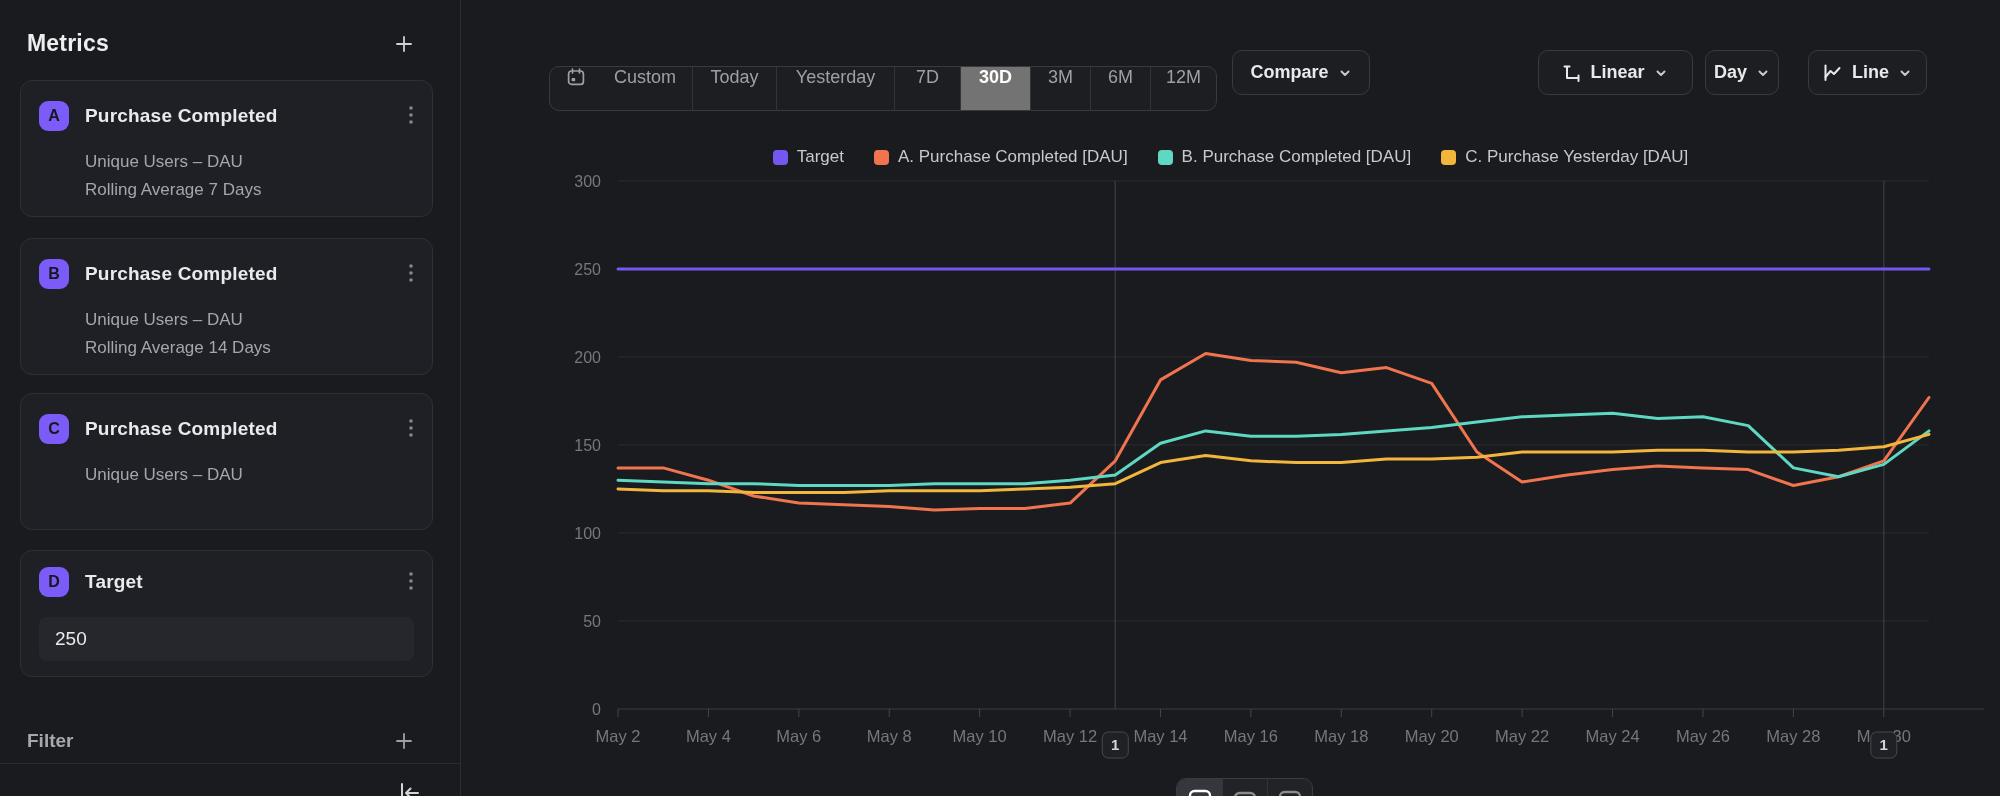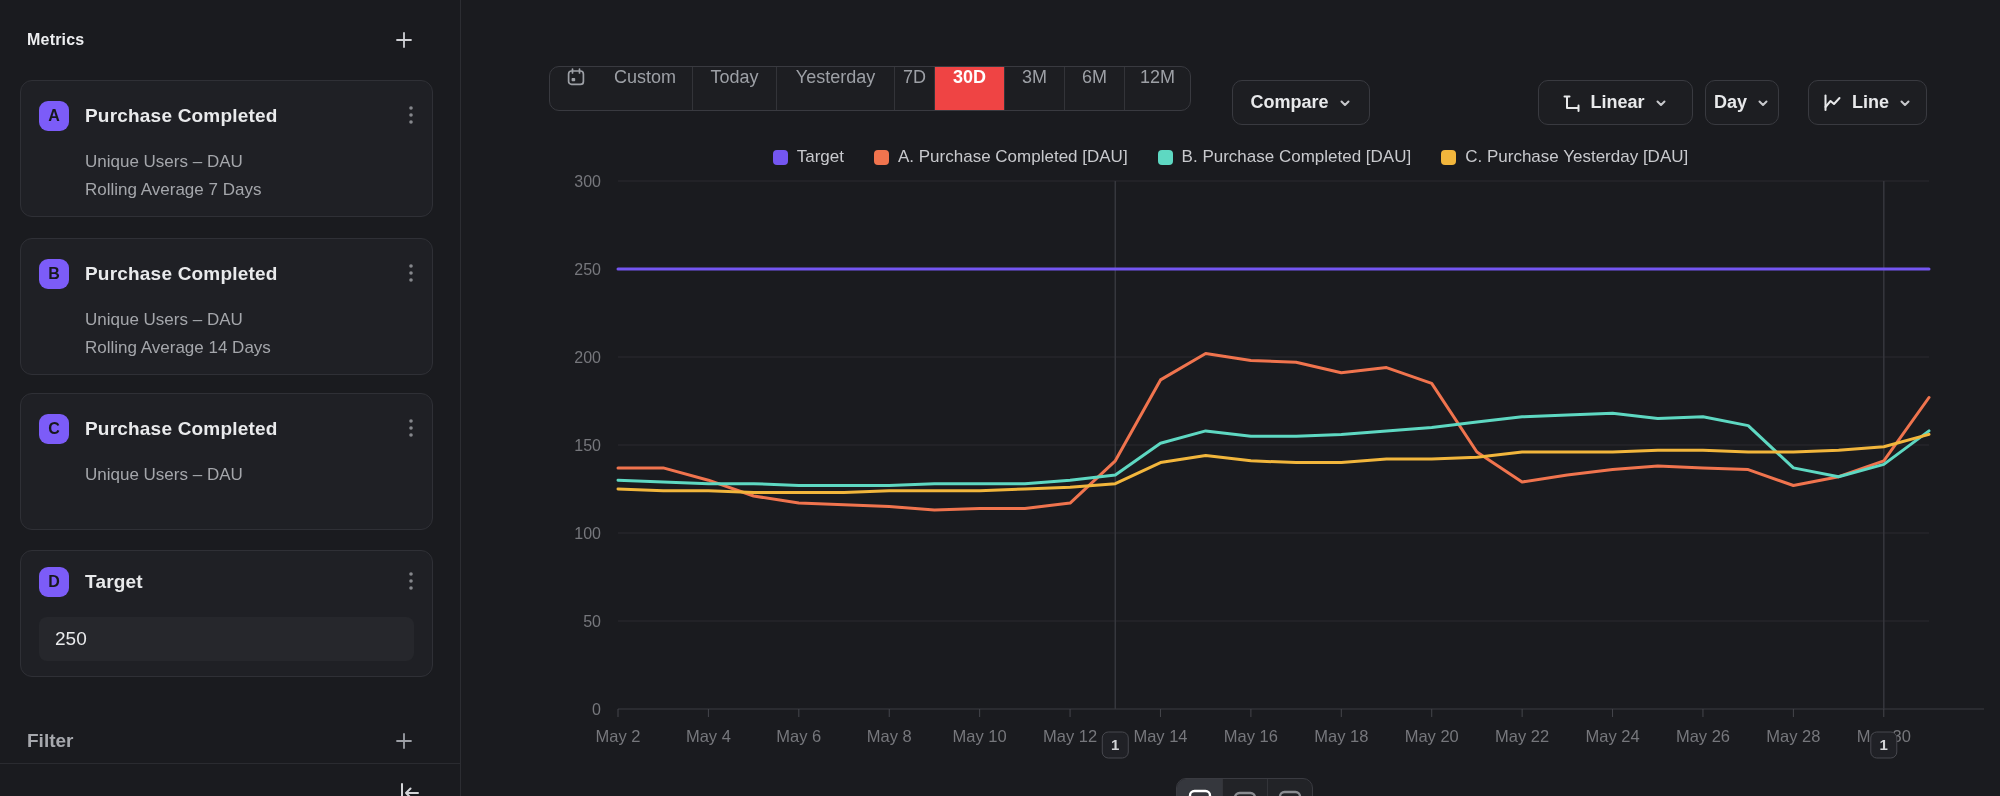--- a/index.html
+++ b/index.html
@@ -3,21 +3,21 @@
 <meta charset="utf-8">
 <style>
   html,body{margin:0;padding:0}
   body{
     position:relative;width:2000px;height:796px;overflow:hidden;
     background:#1A1B1F;font-family:"Liberation Sans",sans-serif;
   }
   
   .sidebar{position:absolute;left:0;top:0;width:461px;height:796px;background:#1A1B1F;border-right:1px solid #2C2D32;box-sizing:border-box}
   .sidebar-header{position:absolute;left:27px;right:46px;top:30px;display:flex;justify-content:space-between;align-items:center}
-  .sidebar-title{font-size:16px;font-weight:700;color:#EDEEF0;letter-spacing:.2px}
+  .sidebar-title{font-size:23px;font-weight:700;color:#EDEEF0;letter-spacing:.2px}
   .icon-btn{background:none;border:none;padding:0;margin:0;display:flex;align-items:center;justify-content:center;cursor:pointer}
   .card{position:absolute;left:20px;width:413px;background:#1F2025;border:1px solid #2F3036;border-radius:12px;box-sizing:border-box;padding:20px 18px}
   .card-a{top:80px;height:137px}
   .card-b{top:238px;height:137px}
   .card-c{top:393px;height:137px}
   .card-d{top:550px;height:127px;padding:16px 18px}
   .card-head{display:flex;align-items:center;gap:16px}
   .badge{width:30px;height:30px;border-radius:9px;display:flex;align-items:center;justify-content:center;font-size:16px;font-weight:700;color:#17181C;background:#7C5CF8;flex:none}
   .card-title{font-size:19px;font-weight:700;color:#E9EAEC;flex:1;letter-spacing:.2px}
   .card-sub{margin-left:46px;font-size:17px;color:#A4A6AB}
@@ -25,23 +25,23 @@
   .sub2{margin-top:8px}
   .target-input{margin-top:20px;width:100%;height:44px;box-sizing:border-box;background:#26272C;border:none;border-radius:8px;color:#E9EAEC;font-size:19px;padding:0 16px;font-family:"Liberation Sans",sans-serif;outline:none}
   .filter-row{position:absolute;left:27px;right:46px;top:730px;display:flex;justify-content:space-between;align-items:center}
   .filter-label{font-size:19px;font-weight:700;color:#A6A8AD}
   .sidebar-divider{position:absolute;left:0;top:763px;width:460px;height:1px;background:#2A2B30}
   .collapse-btn{position:absolute;left:396px;top:780px}
   
   .seg{position:absolute;left:549px;top:66px;height:45px;display:flex;align-items:stretch;border:1px solid #393A40;border-radius:10px;background:#1D1E22;box-sizing:border-box;overflow:hidden}
   .seg-item{display:flex;justify-content:center;gap:28px;font-size:18px;color:#9DA0A6;border-left:1px solid #333439;cursor:pointer;box-sizing:border-box}
   .seg-item:first-child{border-left:none}
-  .seg-item.active{background:#ef4444;color:#FFFFFF;font-weight:700}
-  .w0{width:142px}.w1{width:84px}.w2{width:118px}.w3{width:40px}.w4{width:70px}.w5{width:60px}.w6{width:60px}.w7{width:66px}
-  .btn{position:absolute;top:80px;height:45px;border:1px solid #393A40;border-radius:10px;background:#1D1E22;display:flex;align-items:center;justify-content:center;gap:9px;font-size:18px;font-weight:700;color:#E8E9EB;box-sizing:border-box;cursor:pointer;font-family:"Liberation Sans",sans-serif}
+  .seg-item.active{background:#737373;color:#FFFFFF;font-weight:700}
+  .w0{width:142px}.w1{width:84px}.w2{width:118px}.w3{width:66px}.w4{width:70px}.w5{width:60px}.w6{width:60px}.w7{width:66px}
+  .btn{position:absolute;top:50px;height:45px;border:1px solid #393A40;border-radius:10px;background:#1D1E22;display:flex;align-items:center;justify-content:center;gap:9px;font-size:18px;font-weight:700;color:#E8E9EB;box-sizing:border-box;cursor:pointer;font-family:"Liberation Sans",sans-serif}
   .btn-compare{left:1232px;width:138px}
   .btn-linear{left:1538px;width:155px}
   .btn-day{left:1705px;width:74px}
   .btn-line{left:1808px;width:119px}
   
   .legend{position:absolute;left:461px;top:147px;width:1539px;display:flex;justify-content:center;align-items:center;gap:30px}
   .legend-item{display:flex;align-items:center;gap:9px;font-size:17px;color:#C8C9CD}
   .swatch{width:15px;height:15px;border-radius:4px;background:#888}
   
   .chart{position:absolute;left:461px;top:130px}

